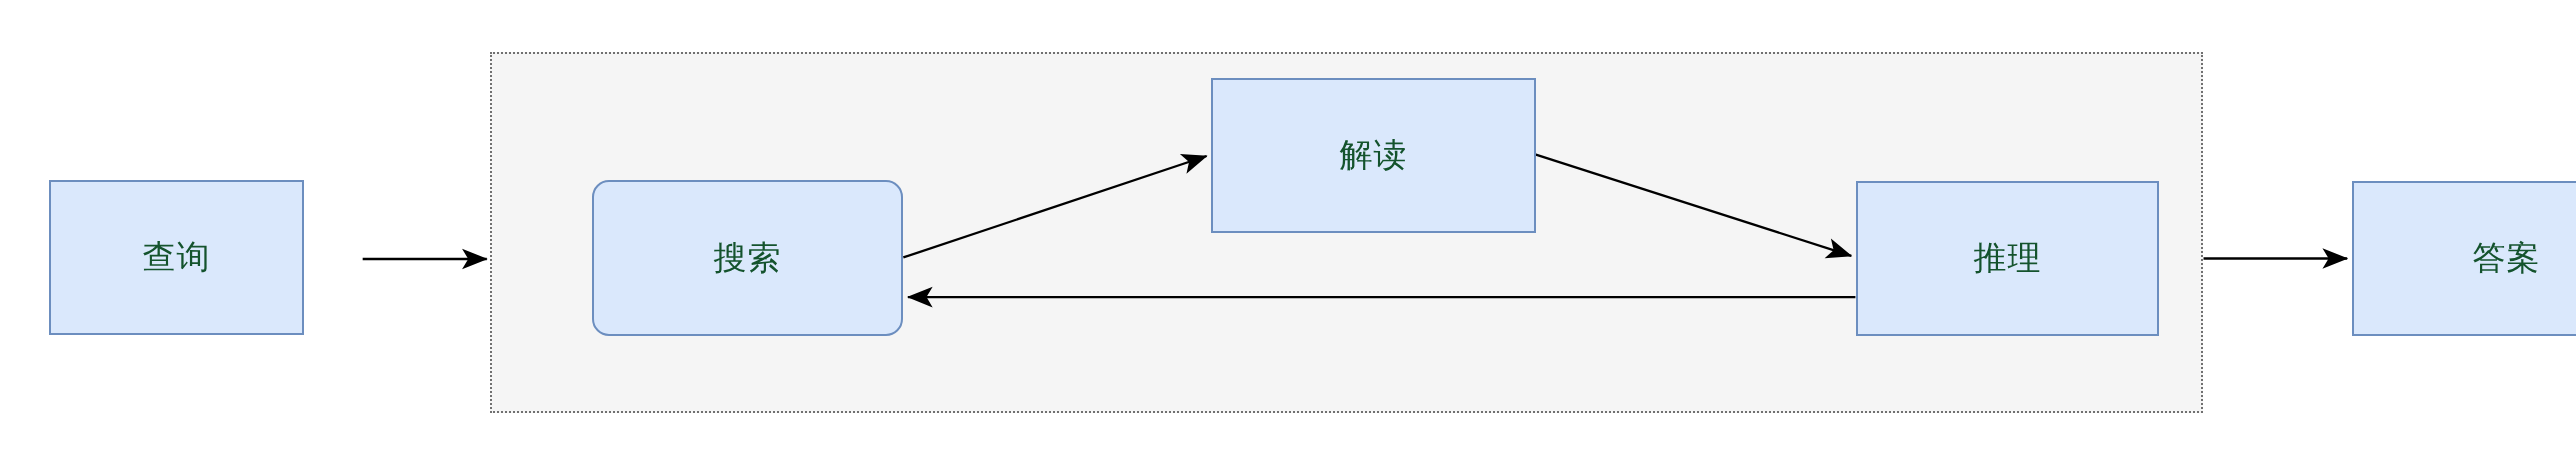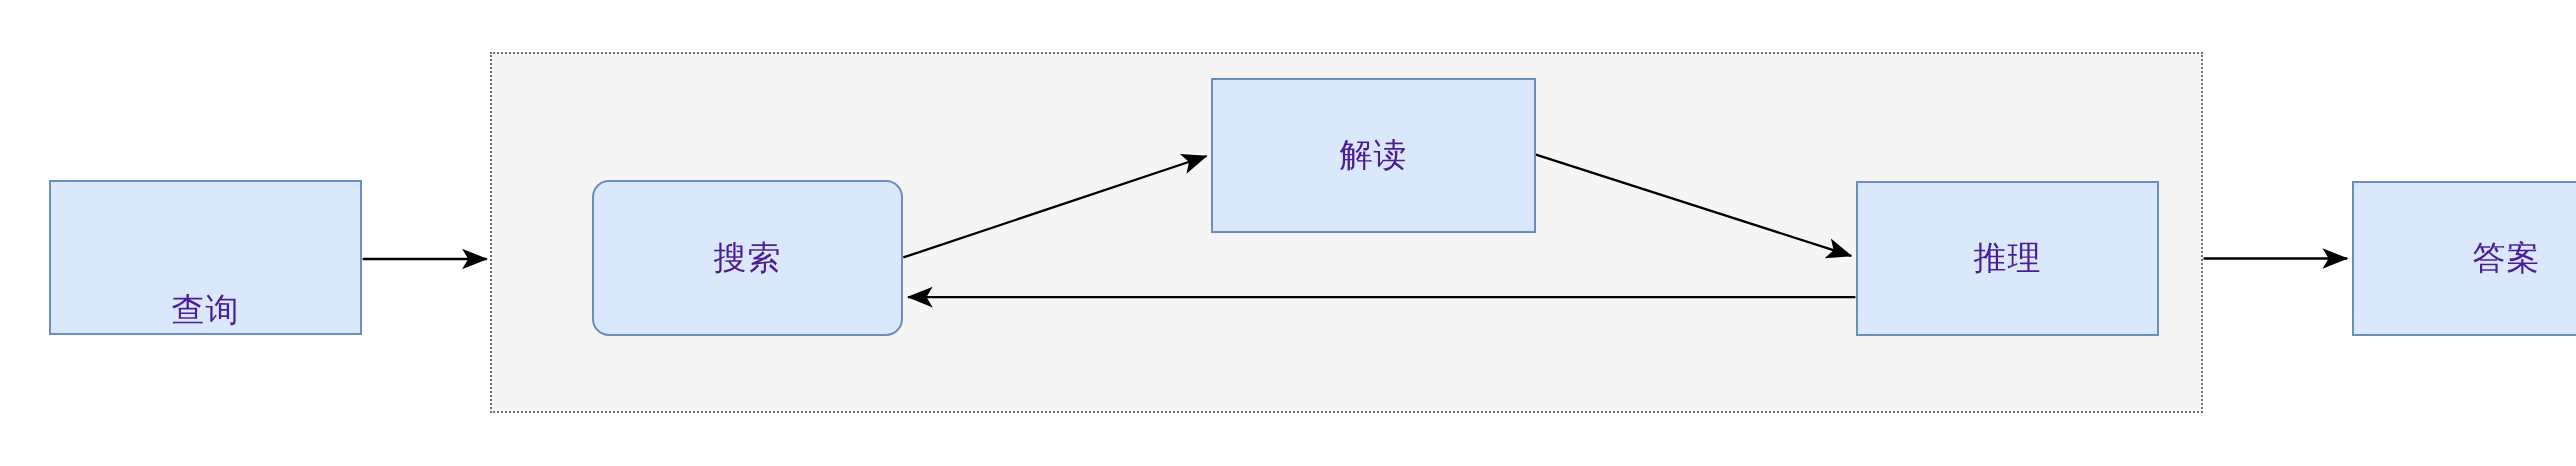--- a/index.html
+++ b/index.html
@@ -39,25 +39,25 @@
     background: #dae8fc;
     border: 2.1px solid #6c8ebf;
     box-sizing: border-box;
     display: flex;
     align-items: center;
     justify-content: center;
     z-index: 3;
   }
   .node span {
     font-size: 33px;
-    color: #4c1d95;
+    color: #14532d;
     letter-spacing: 1px;
     white-space: nowrap;
   }
-  .node-query     { left: 49px;   top: 180px; width: 313px; height: 155px; align-items: flex-end; }
+  .node-query     { left: 49px;   top: 180px; width: 255px; height: 155px; }
   .node-search    { left: 592px; top: 180px; width: 311px; height: 156px; border-radius: 17px; }
   .node-interpret { left: 1211px; top: 78px; width: 325px; height: 155px; }
   .node-reason    { left: 1856px; top: 181px; width: 303px; height: 155px; }
   .node-answer    { left: 2352px; top: 181px; width: 309px; height: 155px; }
 </style>
 </head>
 <body>
 
 <div class="canvas">
 

